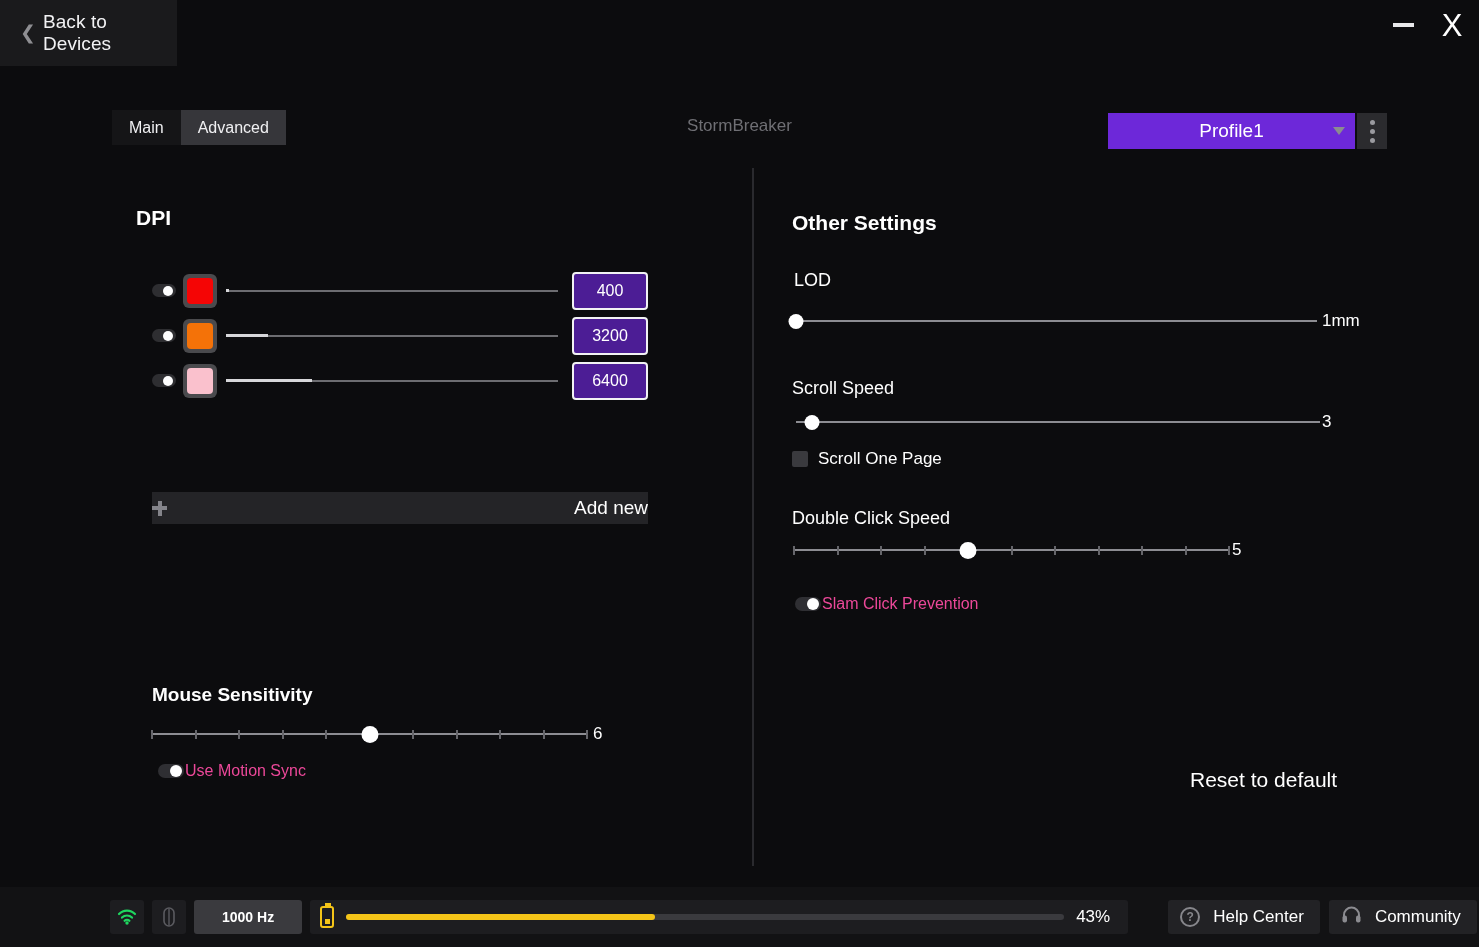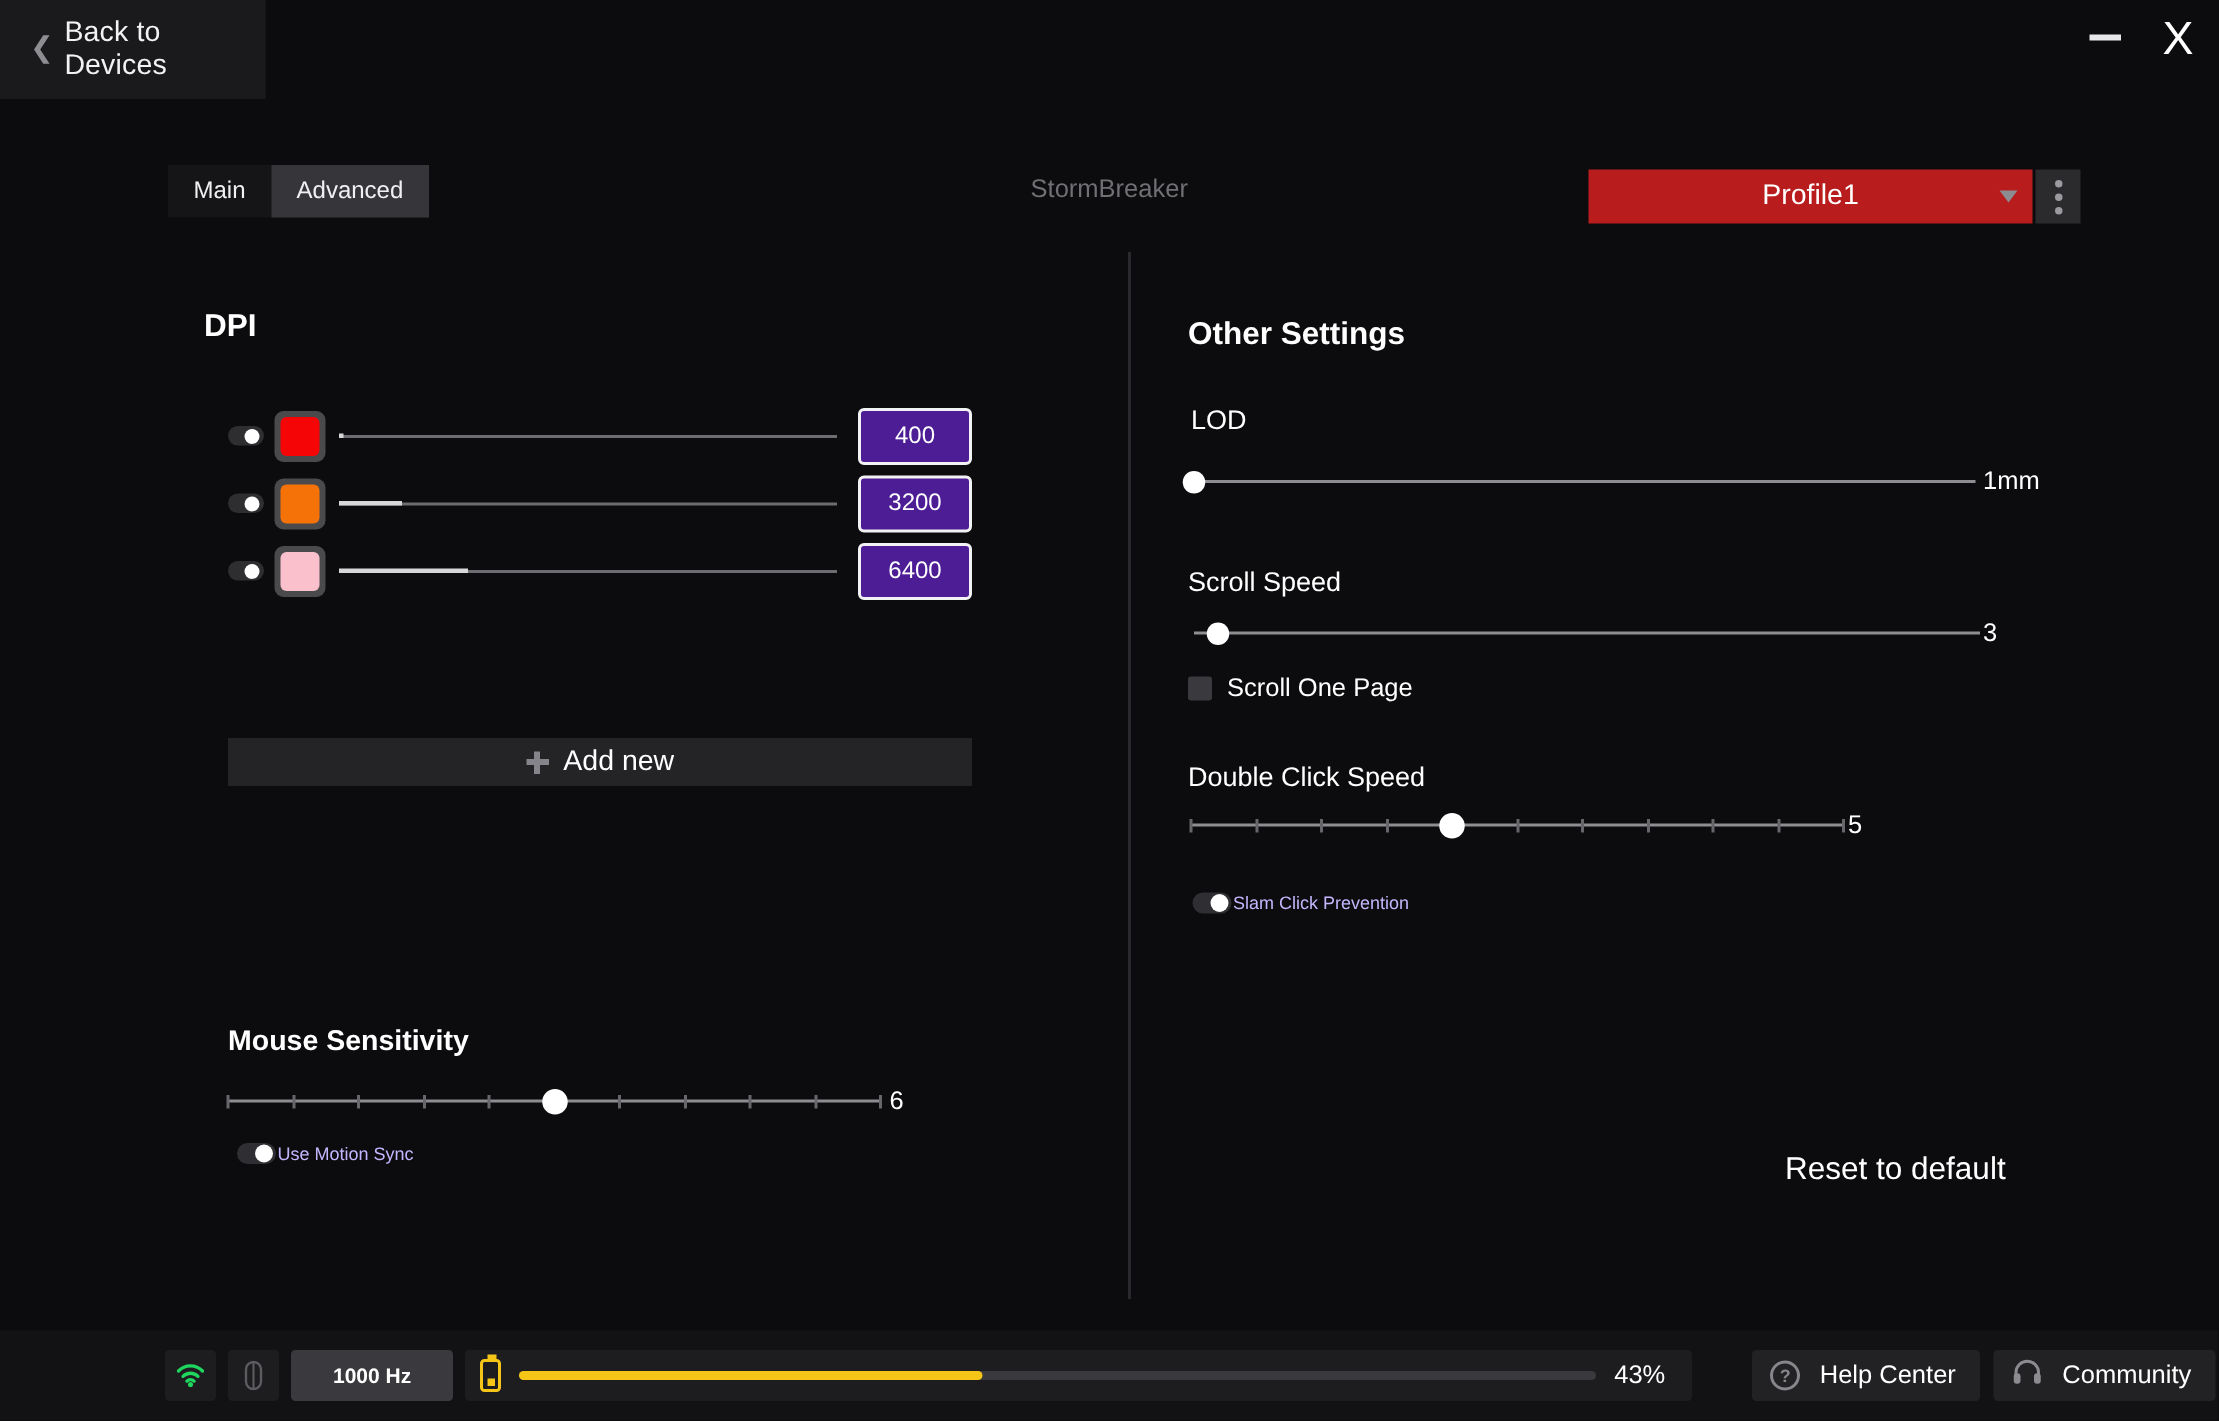--- a/index.html
+++ b/index.html
@@ -61,21 +61,21 @@
     position: absolute; left: 0; right: 0; top: 116px;
     text-align: center; font-size: 17px; color: #6f6f74;
   }
 
   
   .profile-wrap {
     position: absolute; right: 92px; top: 113px;
     display: flex; align-items: stretch; gap: 2px;
   }
   .profile-select {
-    width: 296px; height: 36px; background: #b91c1c;
+    width: 247px; height: 36px; background: #6d28d9;
     display: flex; align-items: center; justify-content: center;
     position: relative; cursor: pointer;
   }
   .profile-select .lbl { font-size: 19px; color: #ffffff; }
   .profile-caret {
     position: absolute; right: 10px; top: 50%; transform: translateY(-50%);
     width: 0; height: 0;
     border-left: 6px solid transparent; border-right: 6px solid transparent;
     border-top: 8px solid #8b8b90;
   }
@@ -131,21 +131,21 @@
 
   .dpi-box {
     width: 76px; height: 38px; border: 2px solid #f2f2f4; border-radius: 4px;
     background: #4c1d95; display: flex; align-items: center; justify-content: center;
     font-size: 16px; color: #ffffff; flex: 0 0 auto; cursor: text;
   }
   .dpi-box.active { border-color: #17cf17; }
 
   .add-new {
     position: absolute; left: 152px; top: 492px; width: 496px; height: 32px;
-    background: #242427; display: flex; align-items: center; justify-content: center;
+    background: #242427; display: flex; align-items: center; justify-content: space-between;
     gap: 10px; cursor: pointer;
   }
   .plus-icon { position: relative; width: 15px; height: 15px; display: block; }
   .plus-icon::before, .plus-icon::after {
     content: ""; position: absolute; background: #84848a;
   }
   .plus-icon::before { left: 5.5px; top: 0; width: 4px; height: 15px; }
   .plus-icon::after  { top: 5.5px; left: 0; height: 4px; width: 15px; }
   .add-label { font-size: 19px; color: #ffffff; }
 
@@ -177,21 +177,21 @@
 
   .toggle-row { position: absolute; display: flex; align-items: center; gap: 1px; cursor: pointer; }
   .toggle-sw {
     width: 26px; height: 14px; border-radius: 7px; background: #2f2f33;
     position: relative; flex: 0 0 auto;
   }
   .toggle-sw .knob {
     position: absolute; top: 1px; left: 12px; width: 12px; height: 12px;
     border-radius: 50%; background: #ffffff;
   }
-  .toggle-label { font-size: 12px; color: #c4b5fd; }
+  .toggle-label { font-size: 16px; color: #ec4899; }
 
   .reset-btn {
     position: absolute; left: 1190px; top: 768px;
     font-size: 21px; color: #ffffff; cursor: pointer;
   }
 
   
   .bottom-bar {
     position: absolute; left: 0; bottom: 0; width: 1479px; height: 60px;
     background: #121214; display: flex; align-items: center;

